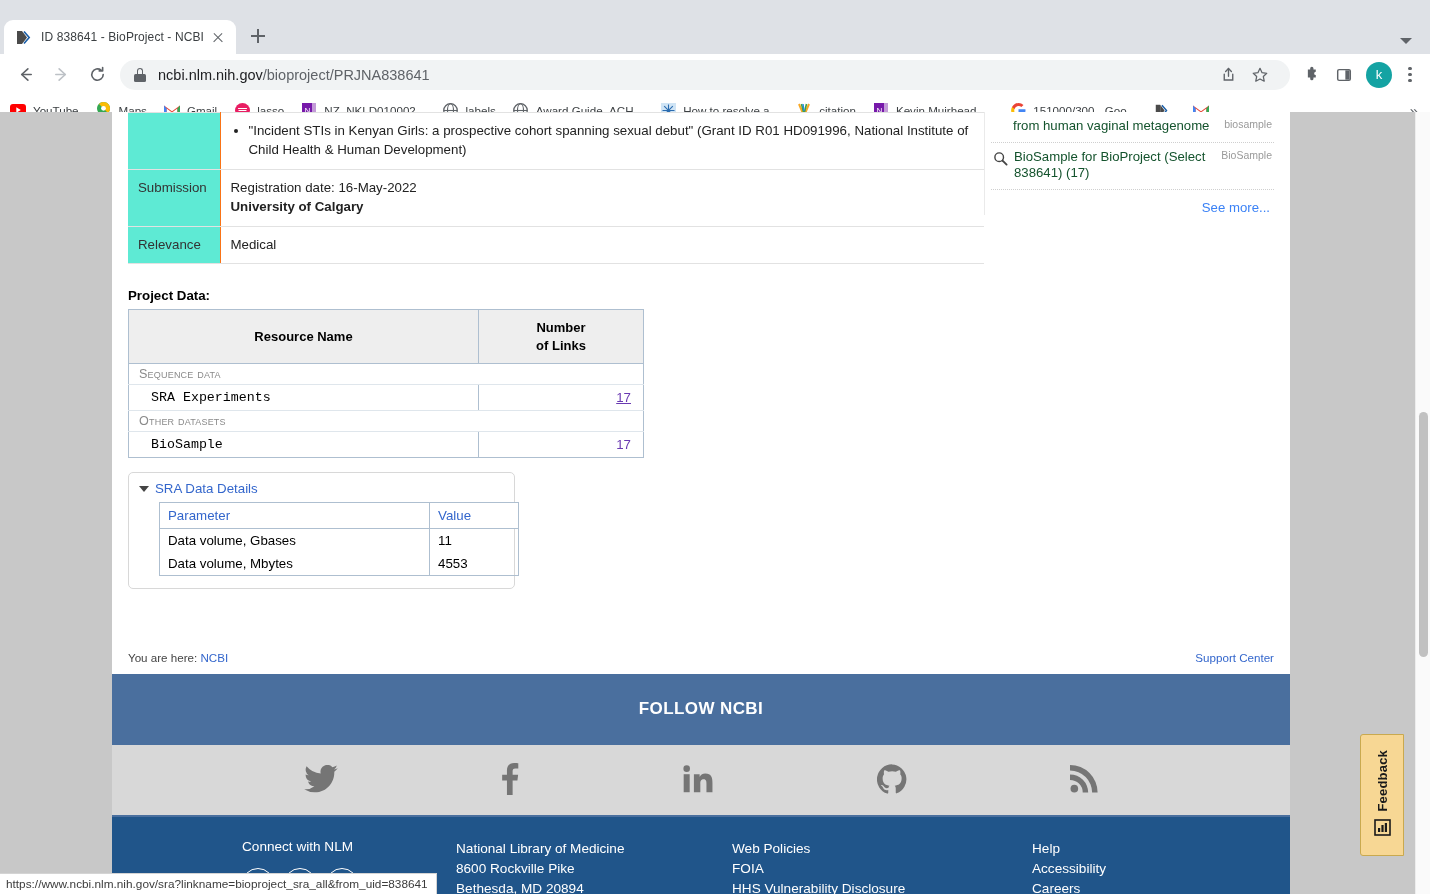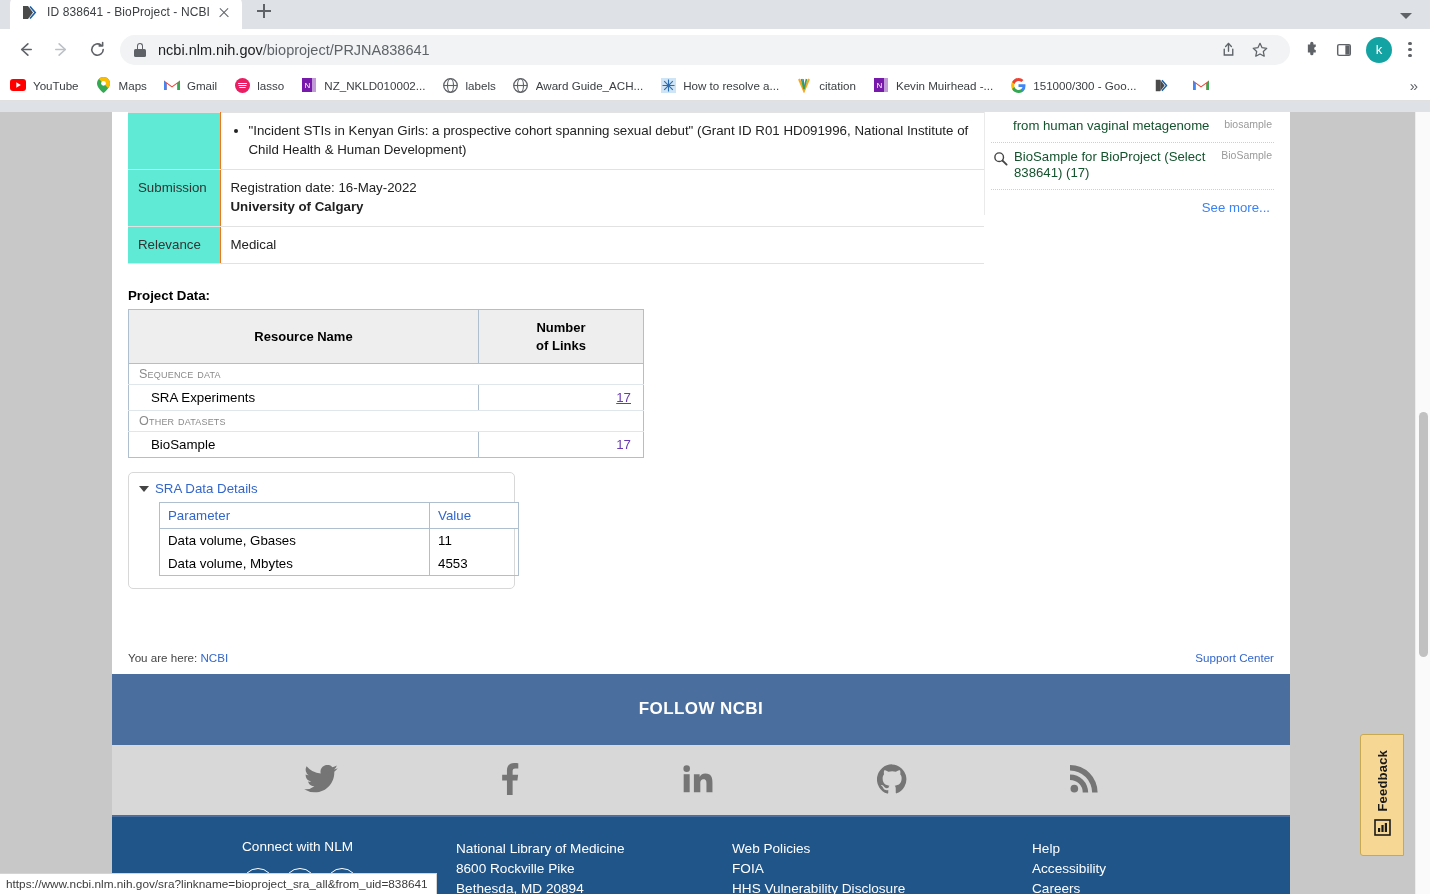--- a/index.html
+++ b/index.html
@@ -7,22 +7,22 @@
     width: 1430px; height: 894px;
     overflow: hidden;
     font-family: "Liberation Sans", sans-serif;
     background: #ffffff;
   }
 
   
   .browser { width: 1430px; height: 894px; position: relative; background: #dee1e6; }
 
   .tabstrip {
-    height: 29px; background: #dee1e6;
-    display: flex; align-items: flex-end; padding-left: 10px; position: relative;
+    height: 54px; background: #dee1e6;
+    display: flex; align-items: flex-end; padding-left: 4px; position: relative;
   }
   .tab {
     width: 232px; height: 34px; background: #fff;
     border-radius: 9px 9px 0 0;
     display: flex; align-items: center; padding: 0 8px 0 11px;
     position: relative;
   }
   .tab-favicon { width: 17px; height: 17px; margin-right: 9px; flex: none; position: relative; }
   .tab-title {
     font-size: 12px; color: #3c4043; white-space: nowrap;
@@ -137,21 +137,21 @@
     color: #000; padding: 9px 6px; line-height: 1.35;
   }
   table.projdata th.rn { width: 350px; }
   table.projdata td { border-left: 1px solid #aebfd0; border-right: 1px solid #aebfd0;
                       border-bottom: 1px solid #dfe6ec; font-size: 13.3px; padding: 5px 8px; }
   table.projdata tr.grp td {
     font-variant: small-caps; color: #8a8a8a; font-size: 12.6px; padding: 3px 8px 3px 10px;
     letter-spacing: .2px;
     border-radius: 8px;
   }
-  table.projdata td.res { padding-left: 22px; color: #000; }
+  table.projdata td.res { padding-left: 22px; color: #000; font-family: Liberation Mono, monospace; }
   table.projdata td.num { text-align: right; padding-right: 12px; }
   table.projdata tr:last-child td { border-bottom: 1px solid #aebfd0; }
   a.visited { color: #6a3ab2; text-decoration: none; }
   a.visited.hover { text-decoration: underline; }
 
   .sra-box {
     margin-top: 14px; width: 387px; border: 1px solid #d8d8d8; border-radius: 5px;
     padding: 8px 10px 12px 10px; background: #fff;
   }
   .sra-head { display: flex; align-items: center; font-size: 13.3px; color: #36c; margin-bottom: 6px; }

